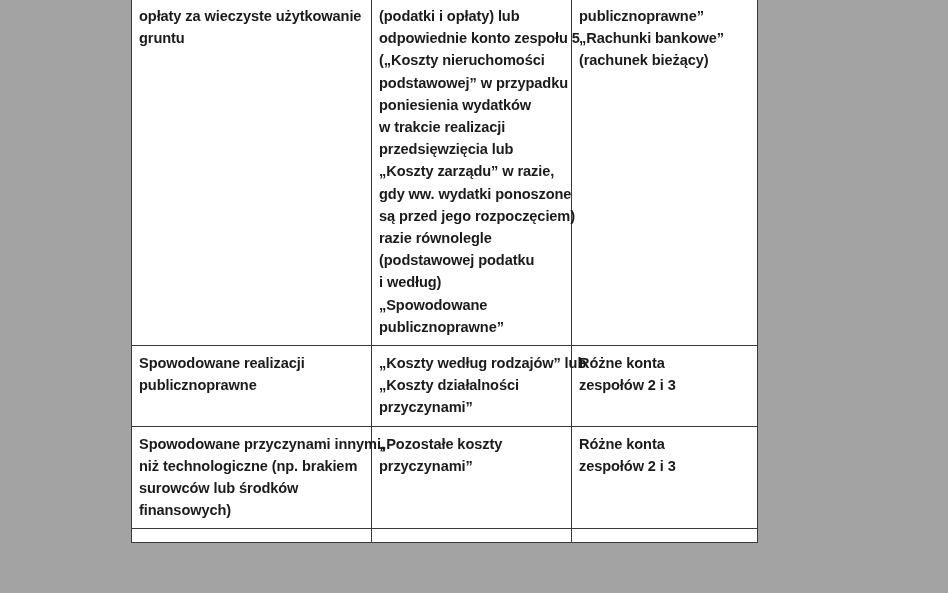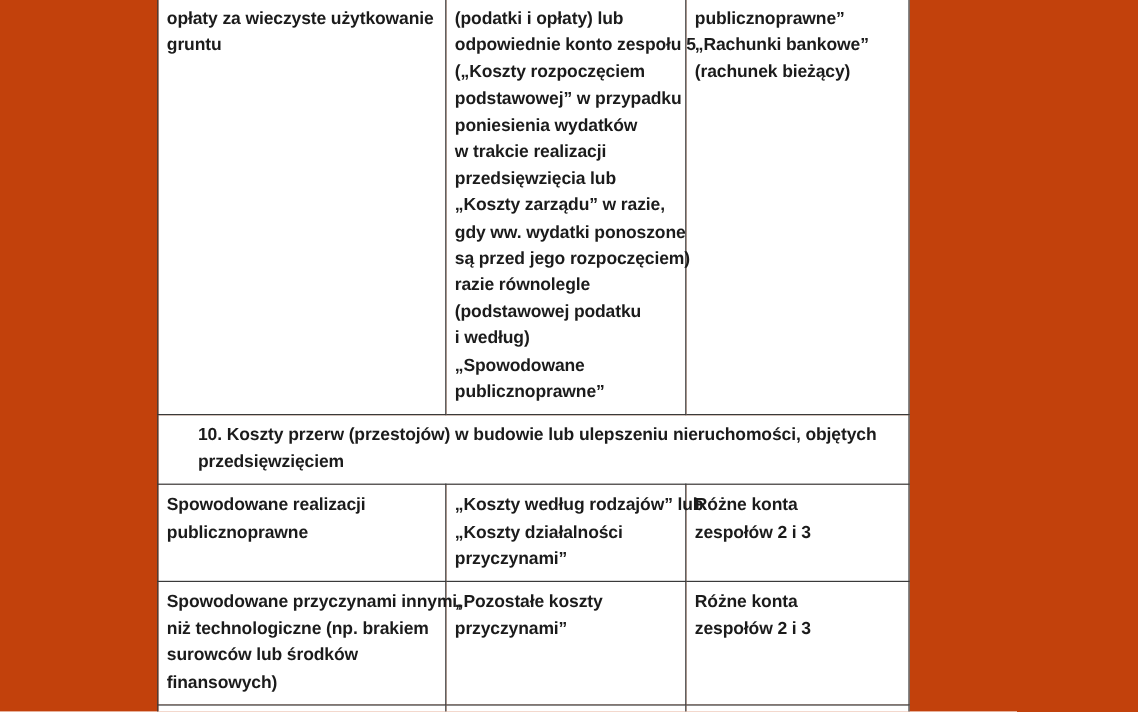--- a/index.html
+++ b/index.html
@@ -12,21 +12,21 @@
     height: 593px;
     overflow: hidden;
     font-family: "Liberation Sans", sans-serif;
     color: #1b1b1b;
   }
 
   #page {
     position: relative;
     width: 948px;
     height: 593px;
-    background: #c2410c;
+    background: #a3a3a3;
   }
 
   
   .doc-table {
     position: absolute;
     left: 131px;
     top: -1px;
     width: 626px;
     border-collapse: collapse;
     table-layout: fixed;
@@ -88,49 +88,41 @@
     <tbody>
 
       <tr class="row-clipped">
         <td class="col-a">
           <span class="ln">opłaty za wieczyste użytkowanie</span>
           <span class="ln">gruntu</span>
         </td>
         <td class="col-b">
           <span class="ln">(podatki i opłaty) lub</span>
           <span class="ln">odpowiednie konto zespołu 5</span>
-          <span class="ln">(„Koszty rozpoczęciem</span>
+          <span class="ln">(„Koszty nieruchomości</span>
           <span class="ln">podstawowej” w przypadku</span>
           <span class="ln">poniesienia wydatków</span>
           <span class="ln">w trakcie realizacji</span>
           <span class="ln">przedsięwzięcia lub</span>
           <span class="ln">„Koszty zarządu” w razie,</span>
           <span class="ln">gdy ww. wydatki ponoszone</span>
           <span class="ln">są przed jego rozpoczęciem)</span>
           <span class="ln">razie równolegle</span>
           <span class="ln">(podstawowej podatku</span>
           <span class="ln">i według)</span>
           <span class="ln">„Spowodowane</span>
           <span class="ln">publicznoprawne”</span>
         </td>
         <td class="col-c">
           <span class="ln">publicznoprawne”</span>
           <span class="ln">„Rachunki bankowe”</span>
           <span class="ln">(rachunek bieżący)</span>
         </td>
       </tr>
 
-      <tr class="spanrow">
-        <td colspan="3" class="numbered">
-          <span class="num-wrap">
-            <span class="ln first">10. Koszty przerw (przestojów) w budowie lub ulepszeniu nieruchomości, objętych</span>
-            <span class="ln">przedsięwzięciem</span>
-          </span>
-        </td>
-      </tr>
 
       <tr>
         <td class="col-a">
           <span class="ln">Spowodowane realizacji</span>
           <span class="ln">publicznoprawne</span>
         </td>
         <td class="col-b">
           <span class="ln">„Koszty według rodzajów” lub</span>
           <span class="ln">„Koszty działalności</span>
           <span class="ln">przyczynami”</span>

